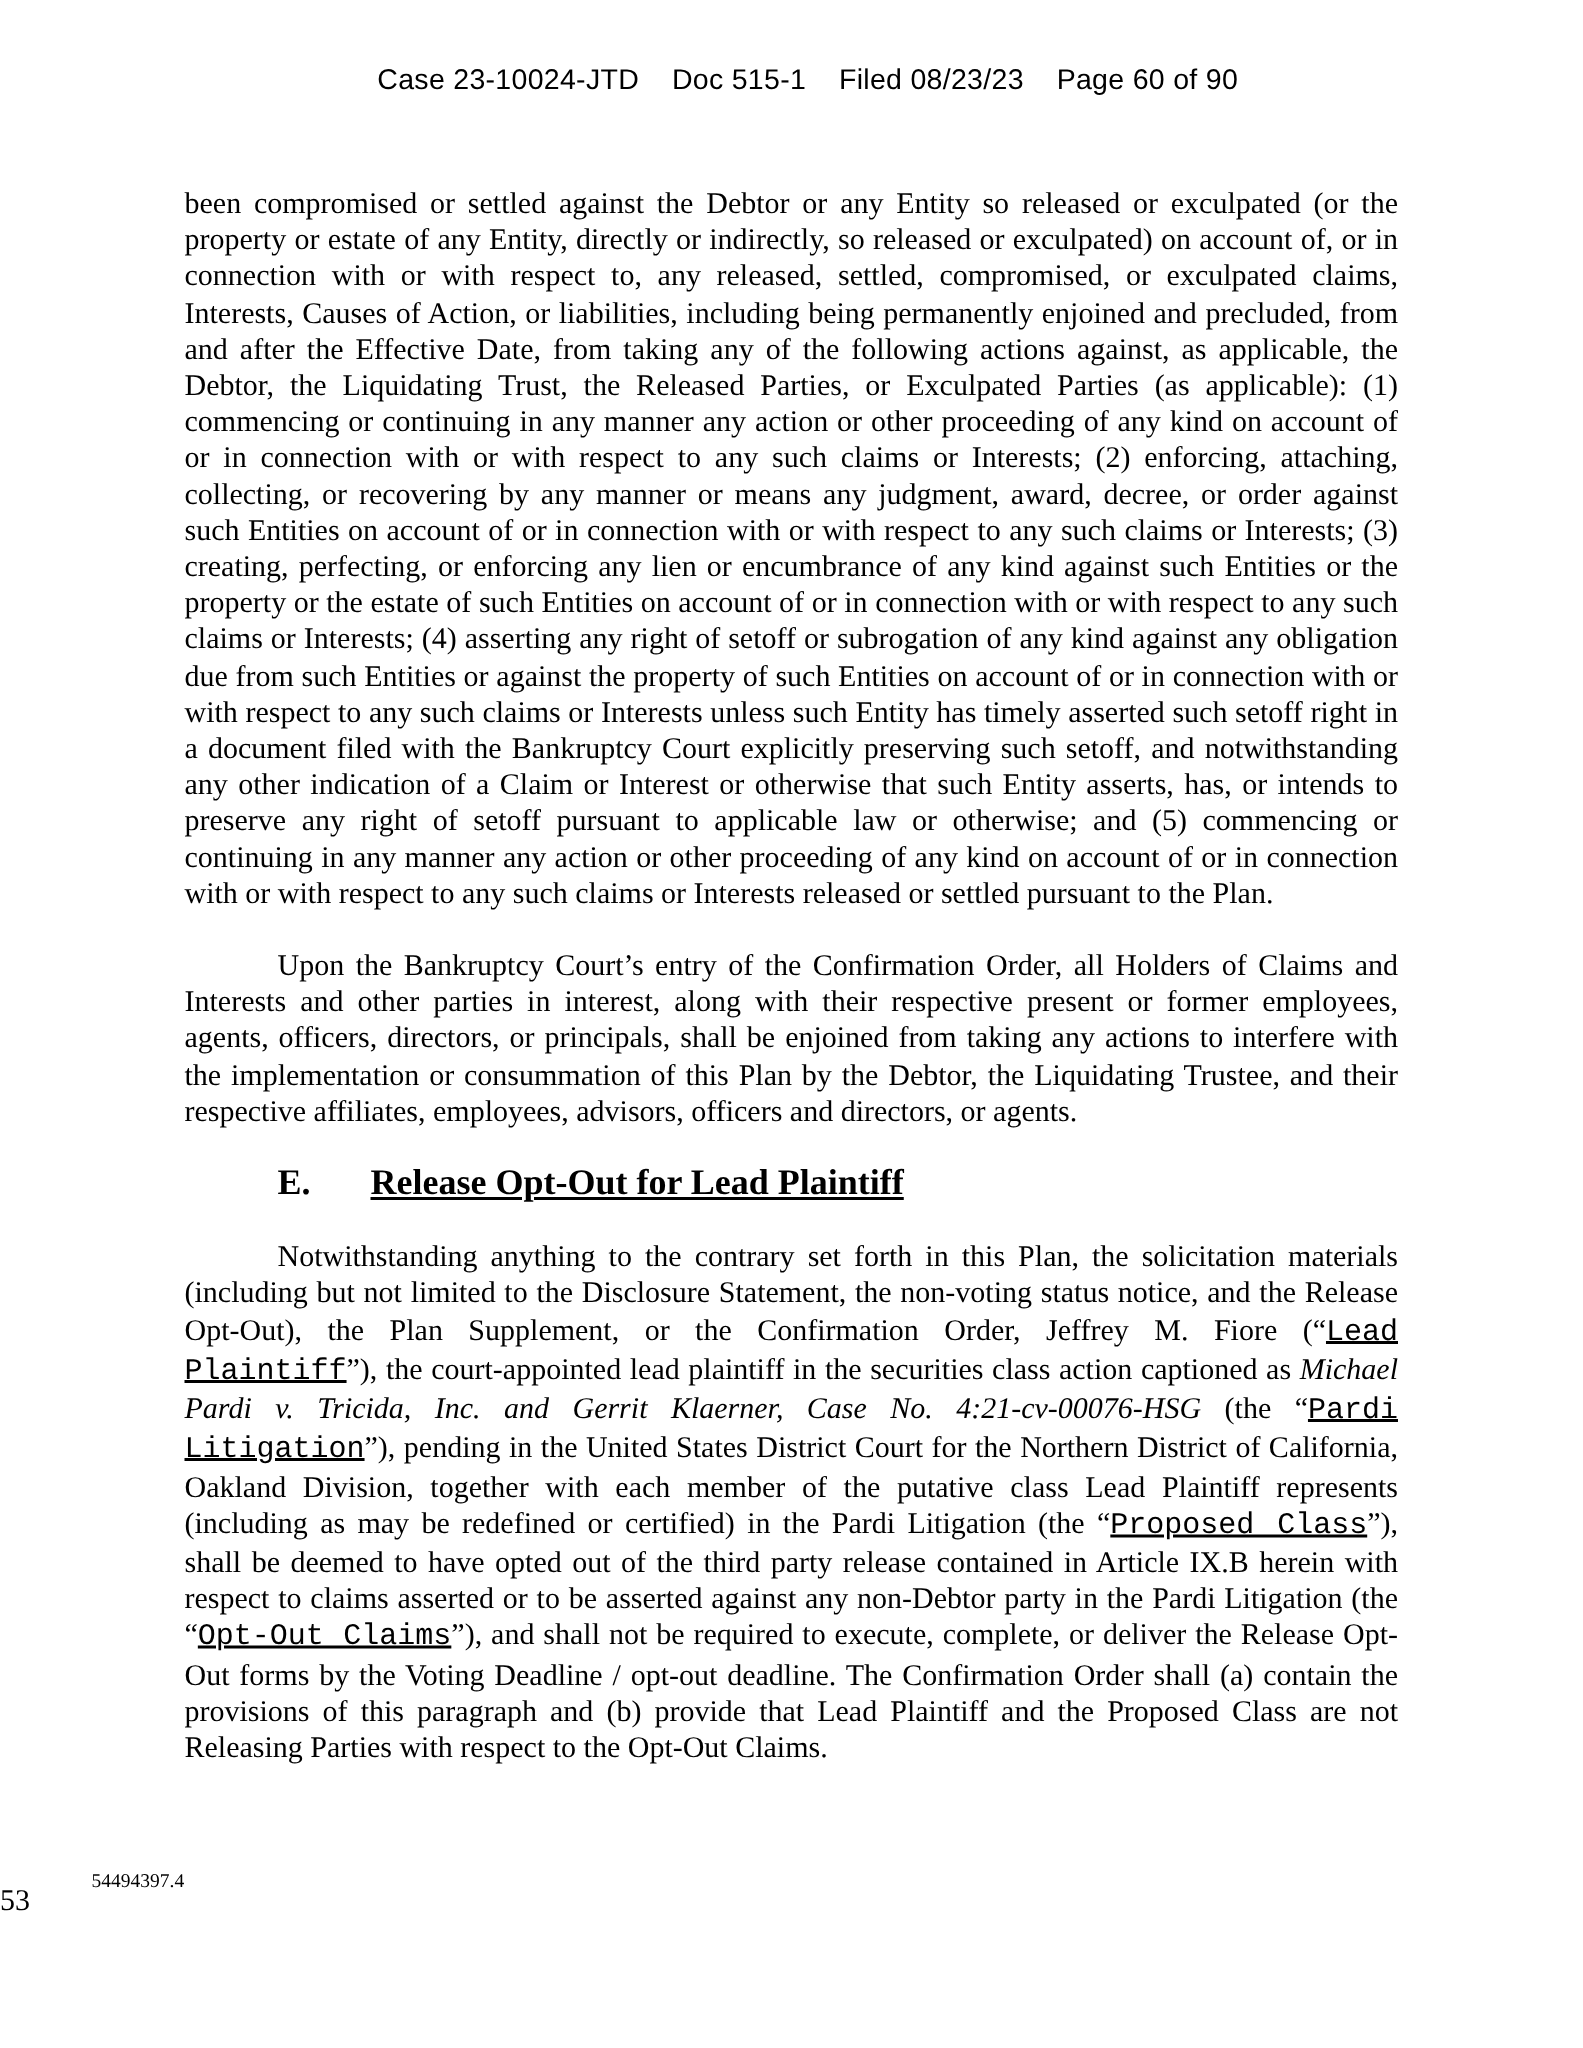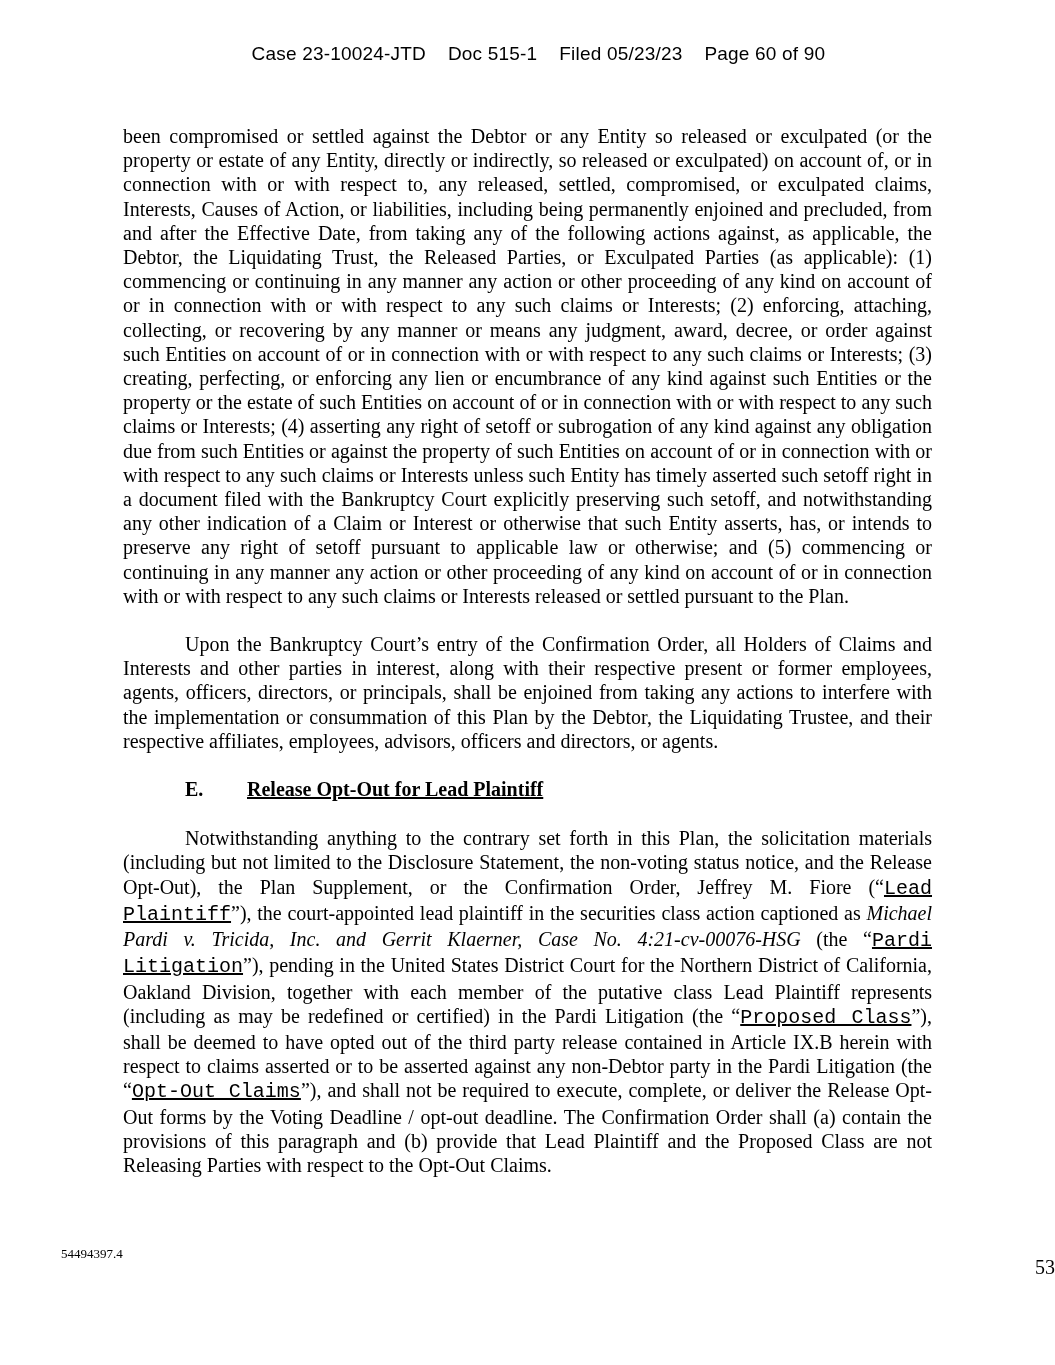--- a/index.html
+++ b/index.html
@@ -39,21 +39,21 @@
   }
   p.para {
     margin: 0 0 24px 0;
   }
   p.para.first-indent {
     text-indent: 62px;
   }
   .section-heading {
     margin: 0 0 25px 62px;
     font-weight: bold;
-    font-size: 20px;
+    font-size: 24px;
     text-align: left;
   }
   .section-heading .heading-label {
     display: inline-block;
     width: 62px;
   }
   .section-heading .heading-title {
     text-decoration: underline;
   }
   .rich-italic { font-style: italic; }
@@ -63,31 +63,31 @@
     left: 61px;
     top: 1246px;
     font-size: 13px;
     font-family: "Liberation Serif", serif;
   }
   .footer-page-number {
     position: absolute;
     left: 0;
     top: 1256px;
     width: 100%;
-    text-align: right;
+    text-align: left;
     font-size: 20px;
   }
 </style>
 </head>
 <body>
 
 <div class="page">
 
   <div class="case-header">
-    <span>Case 23-10024-JTD    Doc 515-1    Filed 05/23/23    Page 60 of 90</span>
+    <span>Case 23-10024-JTD    Doc 515-1    Filed 08/23/23    Page 60 of 90</span>
   </div>
 
   <div class="body-text">
 
     <p class="para">been compromised or settled against the Debtor or any Entity so released or exculpated (or the property or estate of any Entity, directly or indirectly, so released or exculpated) on account of, or in connection with or with respect to, any released, settled, compromised, or exculpated claims, Interests, Causes of Action, or liabilities, including being permanently enjoined and precluded, from and after the Effective Date, from taking any of the following actions against, as applicable, the Debtor, the Liquidating Trust, the Released Parties, or Exculpated Parties (as applicable): (1) commencing or continuing in any manner any action or other proceeding of any kind on account of or in connection with or with respect to any such claims or Interests; (2) enforcing, attaching, collecting, or recovering by any manner or means any judgment, award, decree, or order against such Entities on account of or in connection with or with respect to any such claims or Interests; (3) creating, perfecting, or enforcing any lien or encumbrance of any kind against such Entities or the property or the estate of such Entities on account of or in connection with or with respect to any such claims or Interests; (4) asserting any right of setoff or subrogation of any kind against any obligation due from such Entities or against the property of such Entities on account of or in connection with or with respect to any such claims or Interests unless such Entity has timely asserted such setoff right in a document filed with the Bankruptcy Court explicitly preserving such setoff, and notwithstanding any other indication of a Claim or Interest or otherwise that such Entity asserts, has, or intends to preserve any right of setoff pursuant to applicable law or otherwise; and (5) commencing or continuing in any manner any action or other proceeding of any kind on account of or in connection with or with respect to any such claims or Interests released or settled pursuant to the Plan.</p>
 
     <p class="para first-indent">Upon the Bankruptcy Court’s entry of the Confirmation Order, all Holders of Claims and Interests and other parties in interest, along with their respective present or former employees, agents, officers, directors, or principals, shall be enjoined from taking any actions to interfere with the implementation or consummation of this Plan by the Debtor, the Liquidating Trustee, and their respective affiliates, employees, advisors, officers and directors, or agents.</p>
 
     <div class="section-heading">
       <span class="heading-label">E.</span><span class="heading-title">Release Opt-Out for Lead Plaintiff</span>

